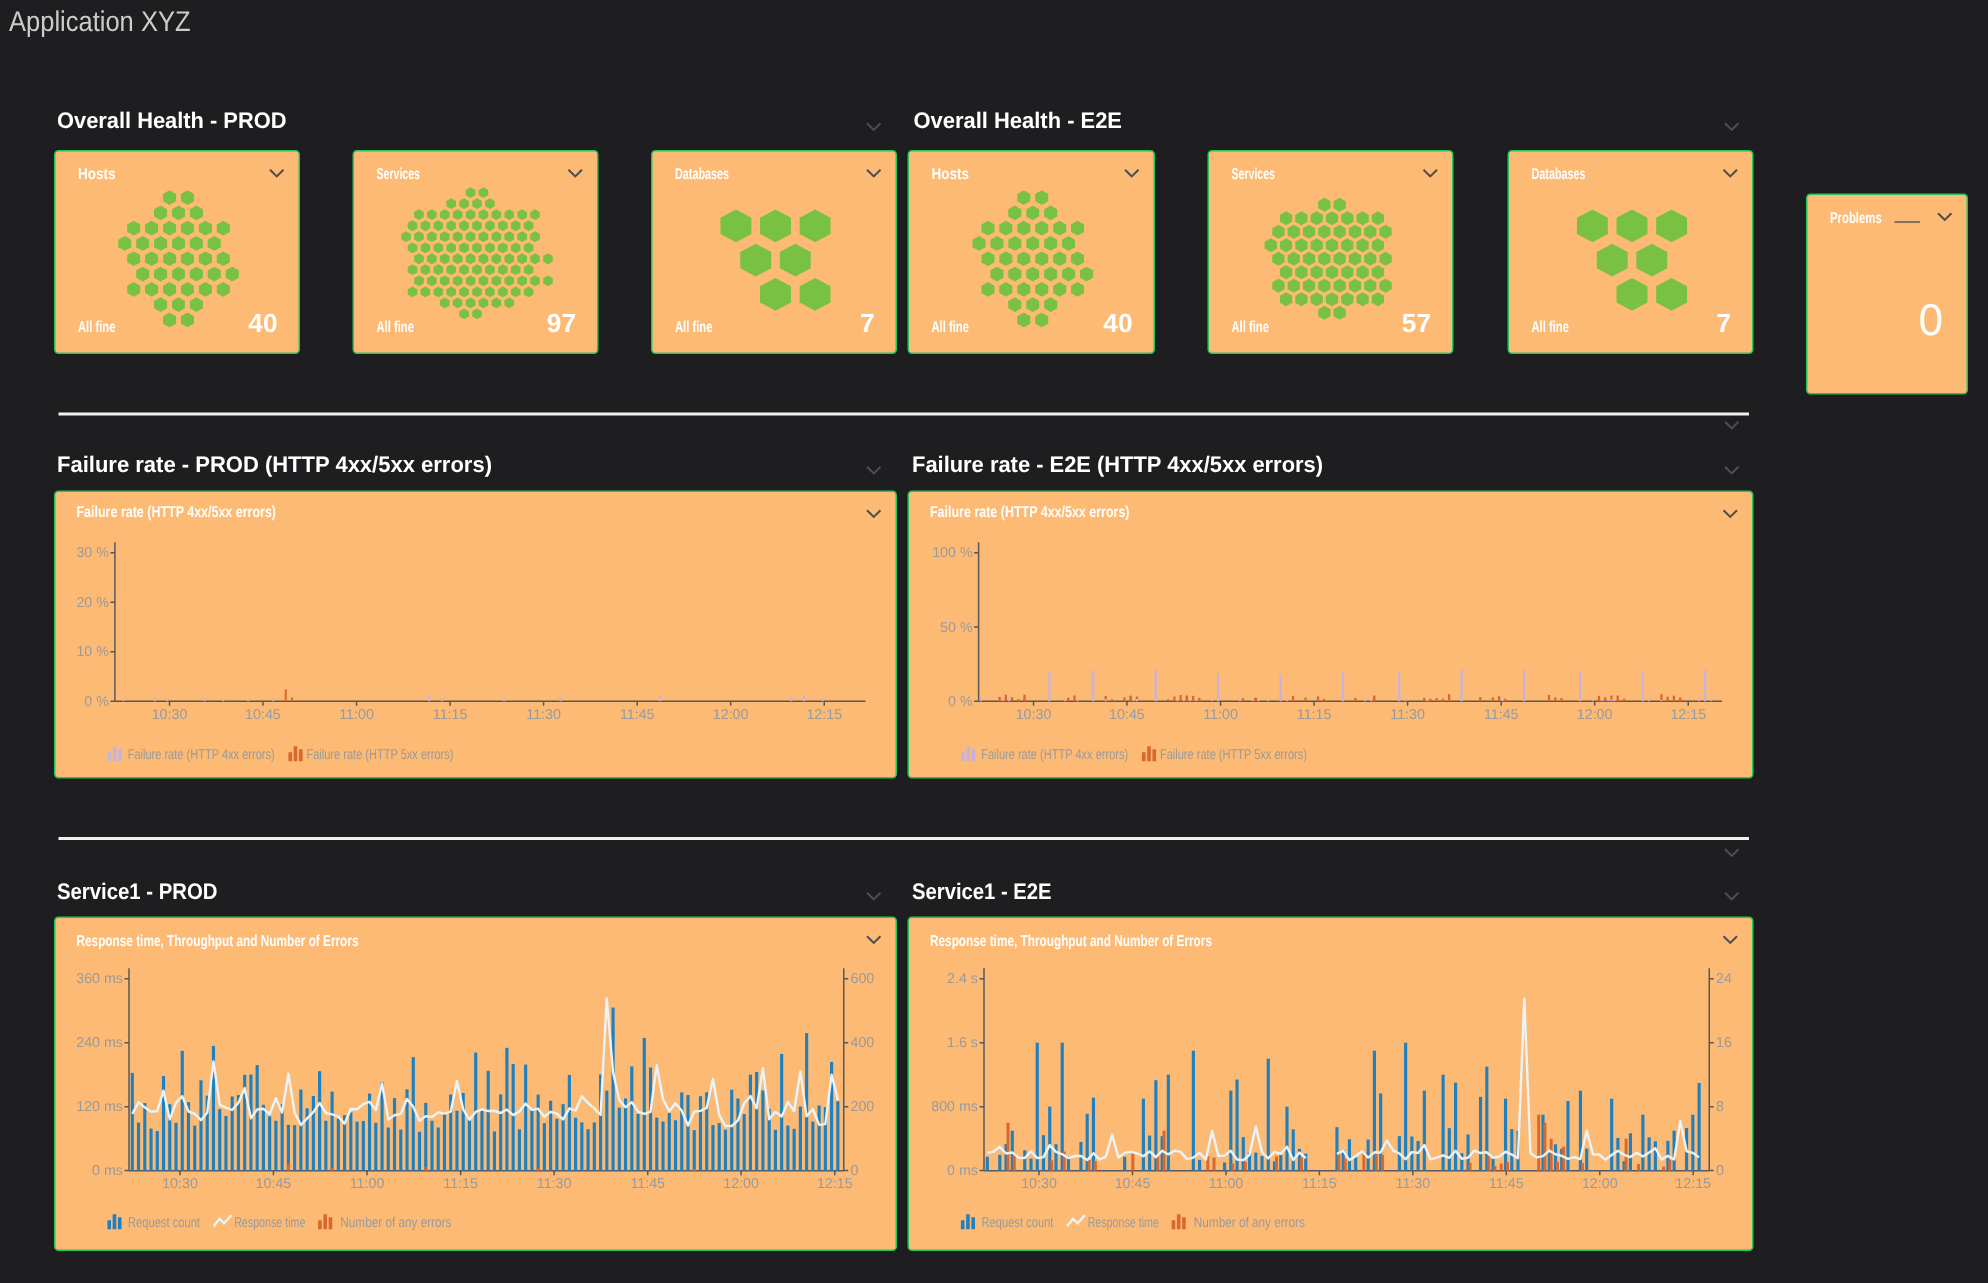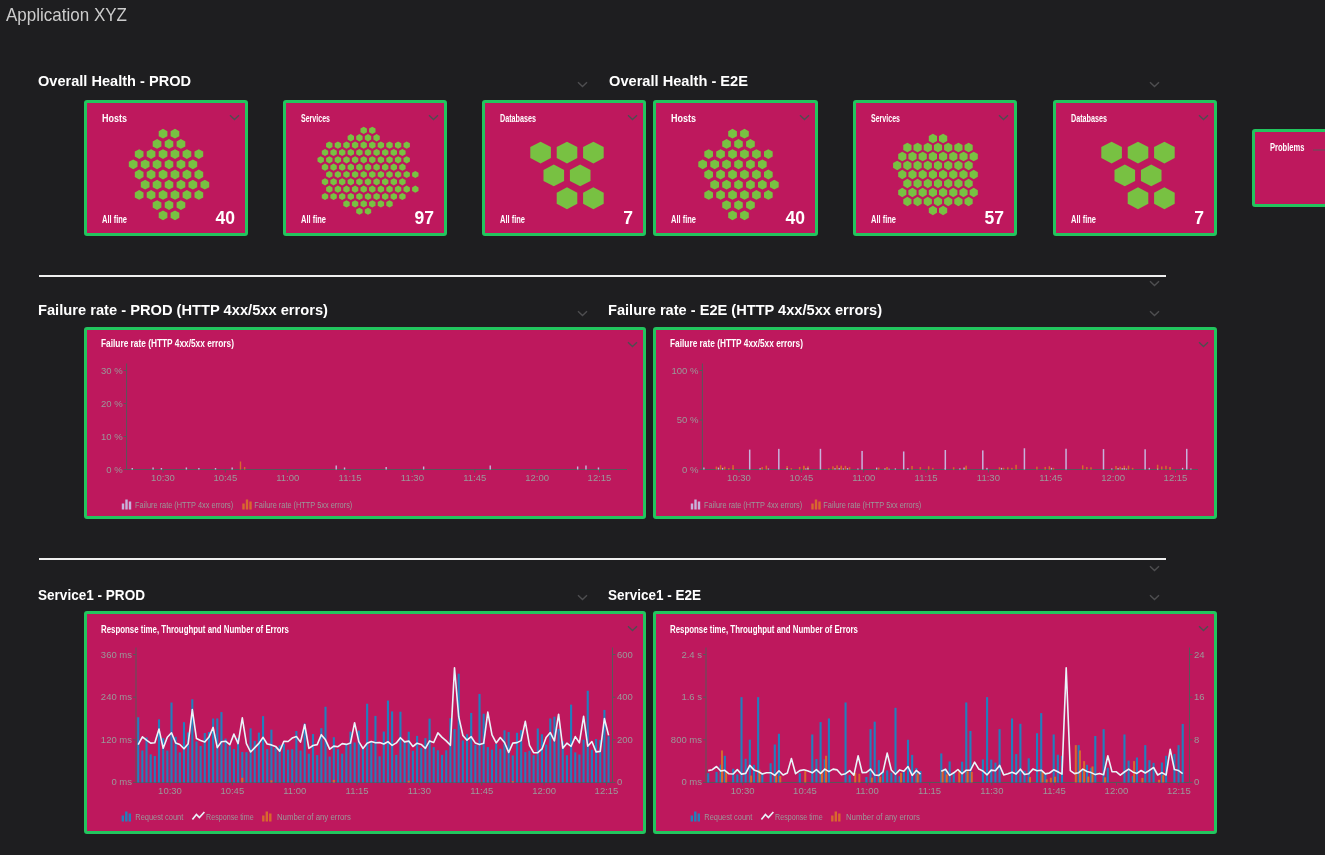--- a/index.html
+++ b/index.html
@@ -1,17 +1,17 @@
 <!DOCTYPE html>
 <html><head><meta charset="utf-8">
 <style>
 * { margin:0; padding:0; box-sizing:border-box; }
 html,body { width:1325px; height:855px; background:#1e1e20; font-family:"Liberation Sans", sans-serif; overflow:hidden; }
 .abs { position:absolute; }
-.tile { position:absolute; background:#be185d; border:3px solid #22c55e; border-radius:3px;margin-left:48px; }
+.tile { position:absolute; background:#fdba74; border:1px solid #22c55e; border-radius:3px; }
 </style></head>
 <body>
 <svg class="abs" style="left:6px;top:4.5px" width="140" height="22">
     <text x="0.0" y="15.5" font-size="19" font-weight="normal" fill="#cccccc" text-anchor="start" font-family="Liberation Sans, sans-serif" textLength="121" lengthAdjust="spacingAndGlyphs">Application XYZ</text>
   </svg>
 
 <svg style="position:absolute;left:38px;top:73.3px" width="165" height="19">
     <text x="0.0" y="12.5" font-size="15" font-weight="bold" fill="#ffffff" text-anchor="start" font-family="Liberation Sans, sans-serif" textLength="153" lengthAdjust="spacingAndGlyphs">Overall Health - PROD</text>
   </svg>
 <svg style="position:absolute;left:576.5px;top:81.0px" width="11" height="7" viewBox="0 0 11 7">
@@ -325,21 +325,21 @@
       <polygon points="82.0,38.7 92.3,44.1 92.3,55.0 82.0,60.5 71.7,55.0 71.7,44.1" fill="#78c142"></polygon>
       <polygon points="108.4,38.7 118.7,44.1 118.7,55.0 108.4,60.5 98.1,55.0 98.1,44.1" fill="#78c142"></polygon>
       <polygon points="68.8,61.5 79.1,67.0 79.1,77.9 68.8,83.3 58.5,77.9 58.5,67.0" fill="#78c142"></polygon>
       <polygon points="95.2,61.5 105.5,67.0 105.5,77.9 95.2,83.3 84.9,77.9 84.9,67.0" fill="#78c142"></polygon>
       <polygon points="82.0,84.3 92.3,89.8 92.3,100.7 82.0,106.2 71.7,100.7 71.7,89.8" fill="#78c142"></polygon>
       <polygon points="108.4,84.3 118.7,89.8 118.7,100.7 108.4,106.2 98.1,100.7 98.1,89.8" fill="#78c142"></polygon>
 <text x="15.0" y="120.0" font-size="10.5" font-weight="bold" fill="#ffffff" text-anchor="start" font-family="Liberation Sans, sans-serif" textLength="25" lengthAdjust="spacingAndGlyphs">All fine</text>
 <text x="148.0" y="120.5" font-size="17.5" font-weight="bold" fill="#ffffff" text-anchor="end" font-family="Liberation Sans, sans-serif">7</text>
 </svg>
 </div>
-<div class="tile" style="left:1204px;top:129px;width:108px;height:78px">
+<div class="tile" style="left:1204px;top:129px;width:108px;height:134px">
 <svg style="position:absolute;left:85.5px;top:10.5px" width="11" height="7" viewBox="0 0 11 7">
       <path d="M1 1.2 L5.5 5.6 L10 1.2" fill="none" stroke="#4e4e50" stroke-width="1.4"></path>
     </svg>
 <svg style="position:absolute;left:0;top:0" width="106" height="105">
 <text x="15.0" y="18.5" font-size="10.5" font-weight="bold" fill="#ffffff" text-anchor="start" font-family="Liberation Sans, sans-serif" textLength="34.5" lengthAdjust="spacingAndGlyphs">Problems</text>
 <line x1="58" y1="18" x2="75" y2="18" stroke="#59595b" stroke-width="1"></line>
 <text x="90.5" y="93.0" font-size="29.5" font-weight="normal" fill="#ffffff" text-anchor="end" font-family="Liberation Sans, sans-serif">0</text>
 </svg>
 </div>
 <div class="abs" style="left:39px;top:274.5px;width:1127px;height:2.4px;background:#efefef"></div>

